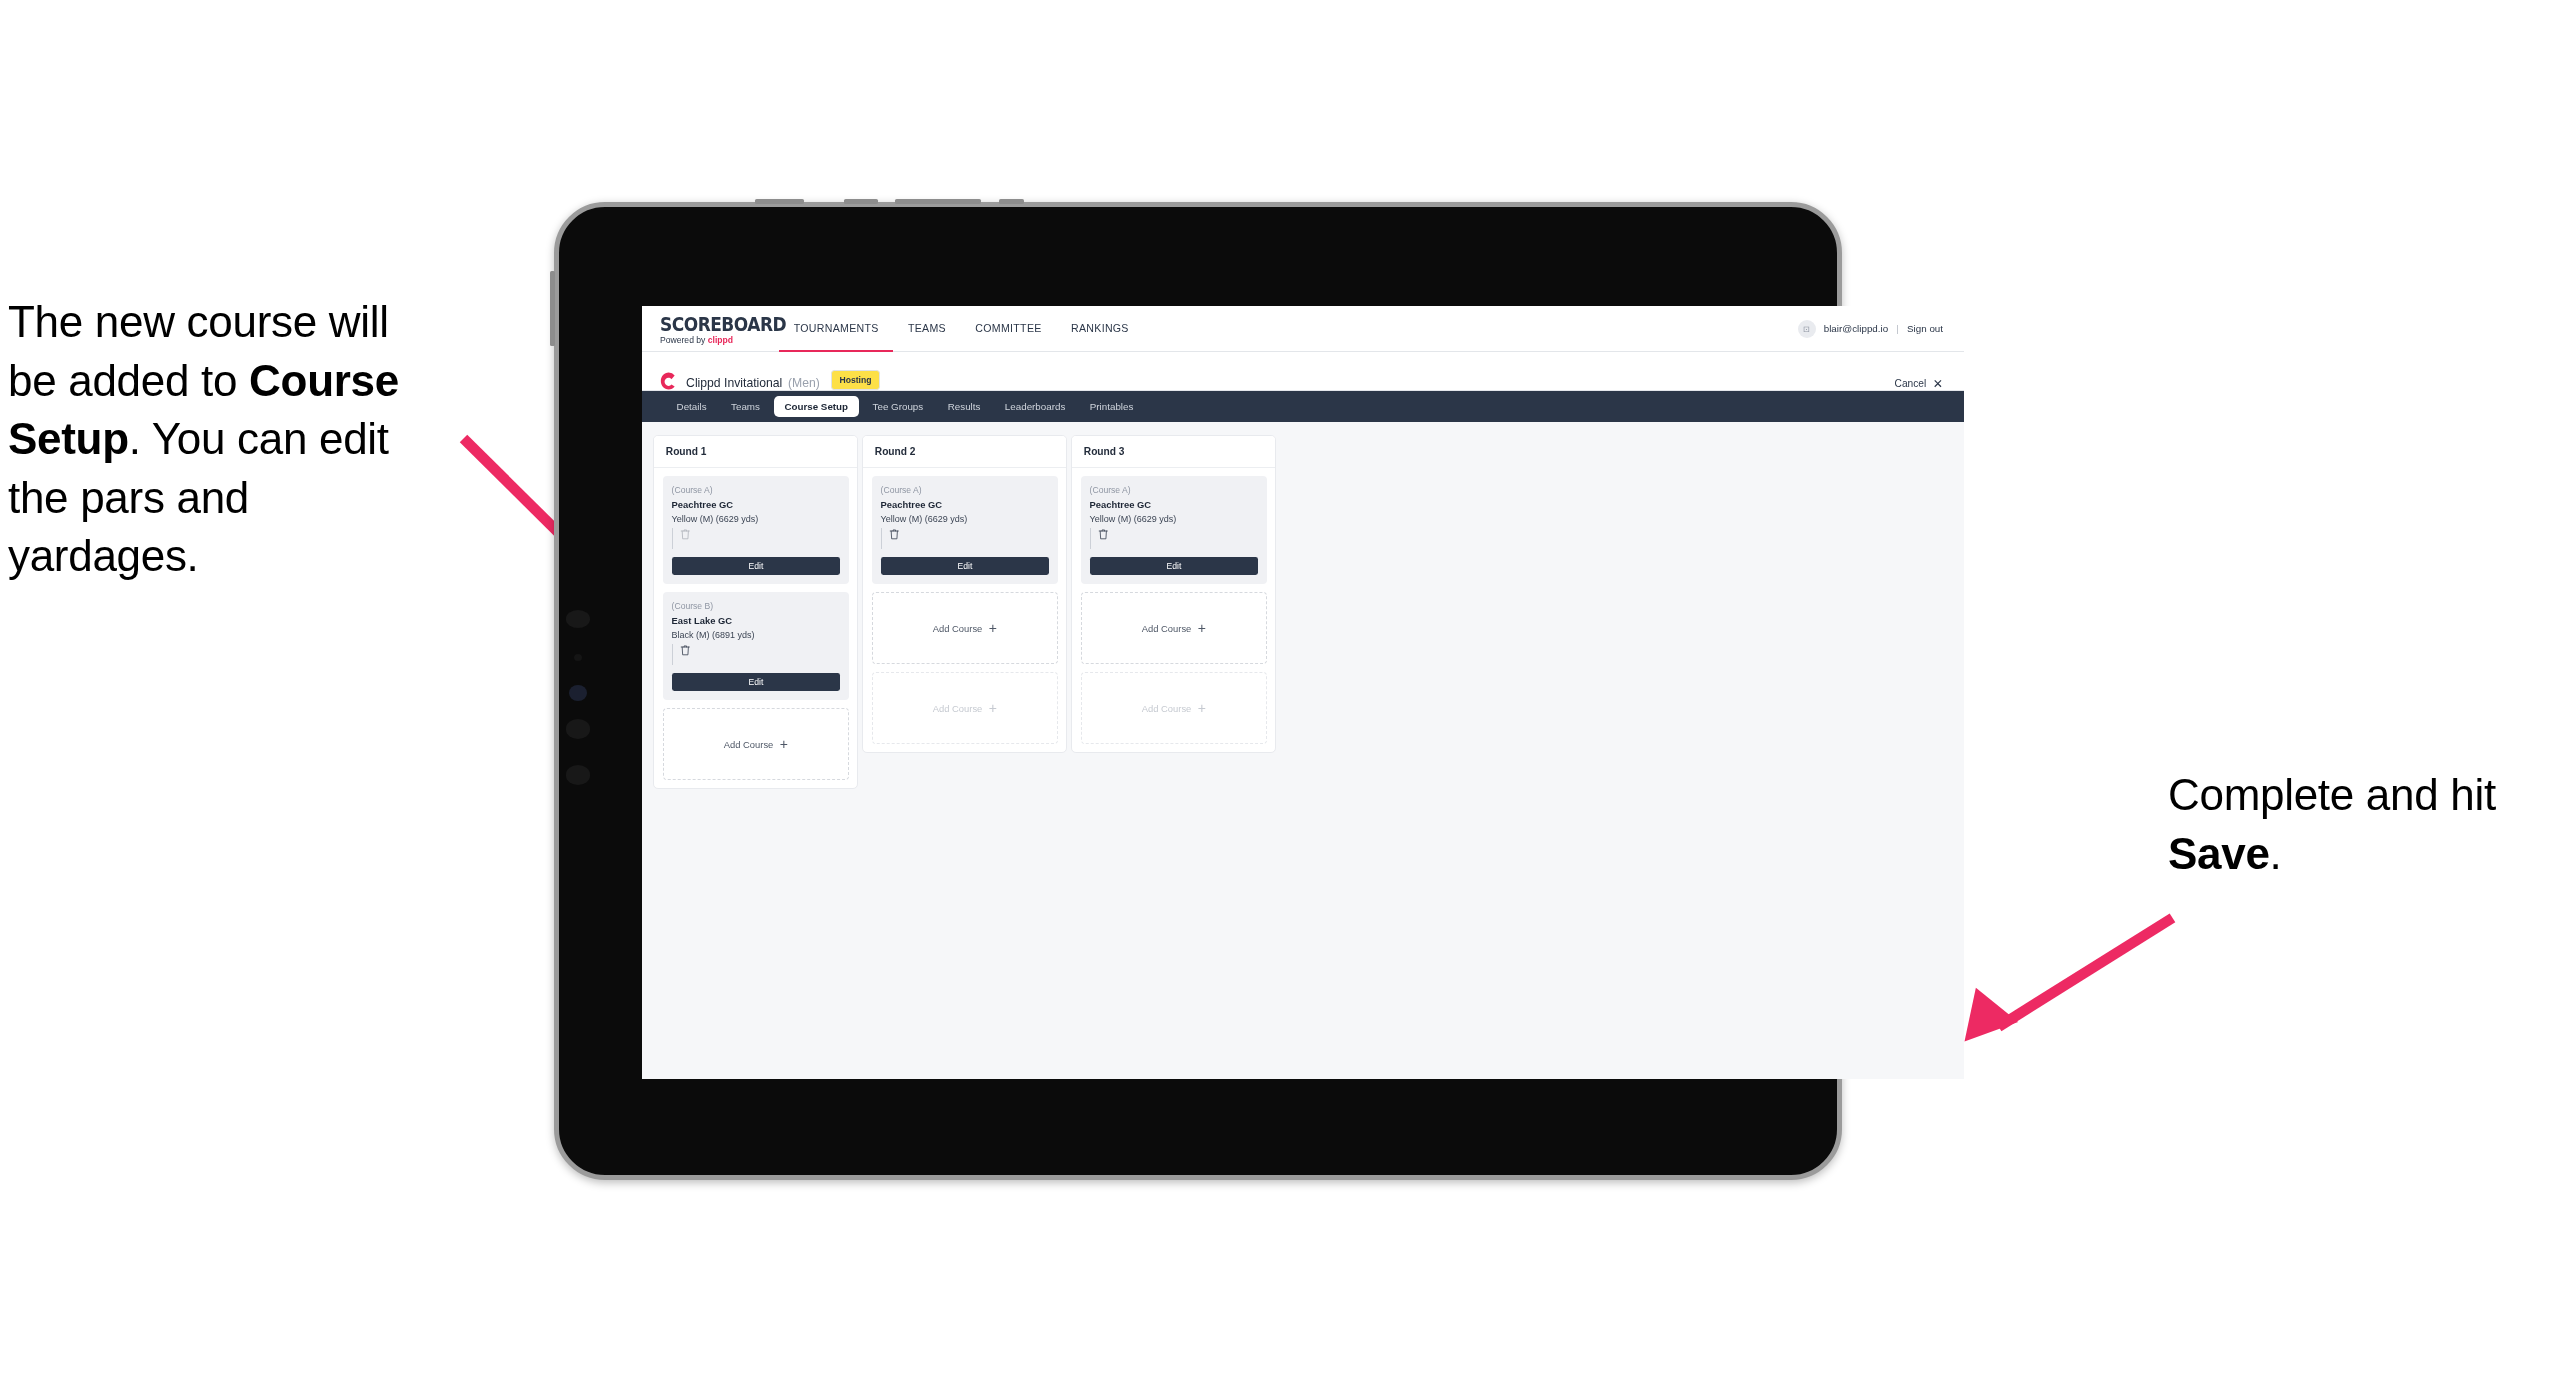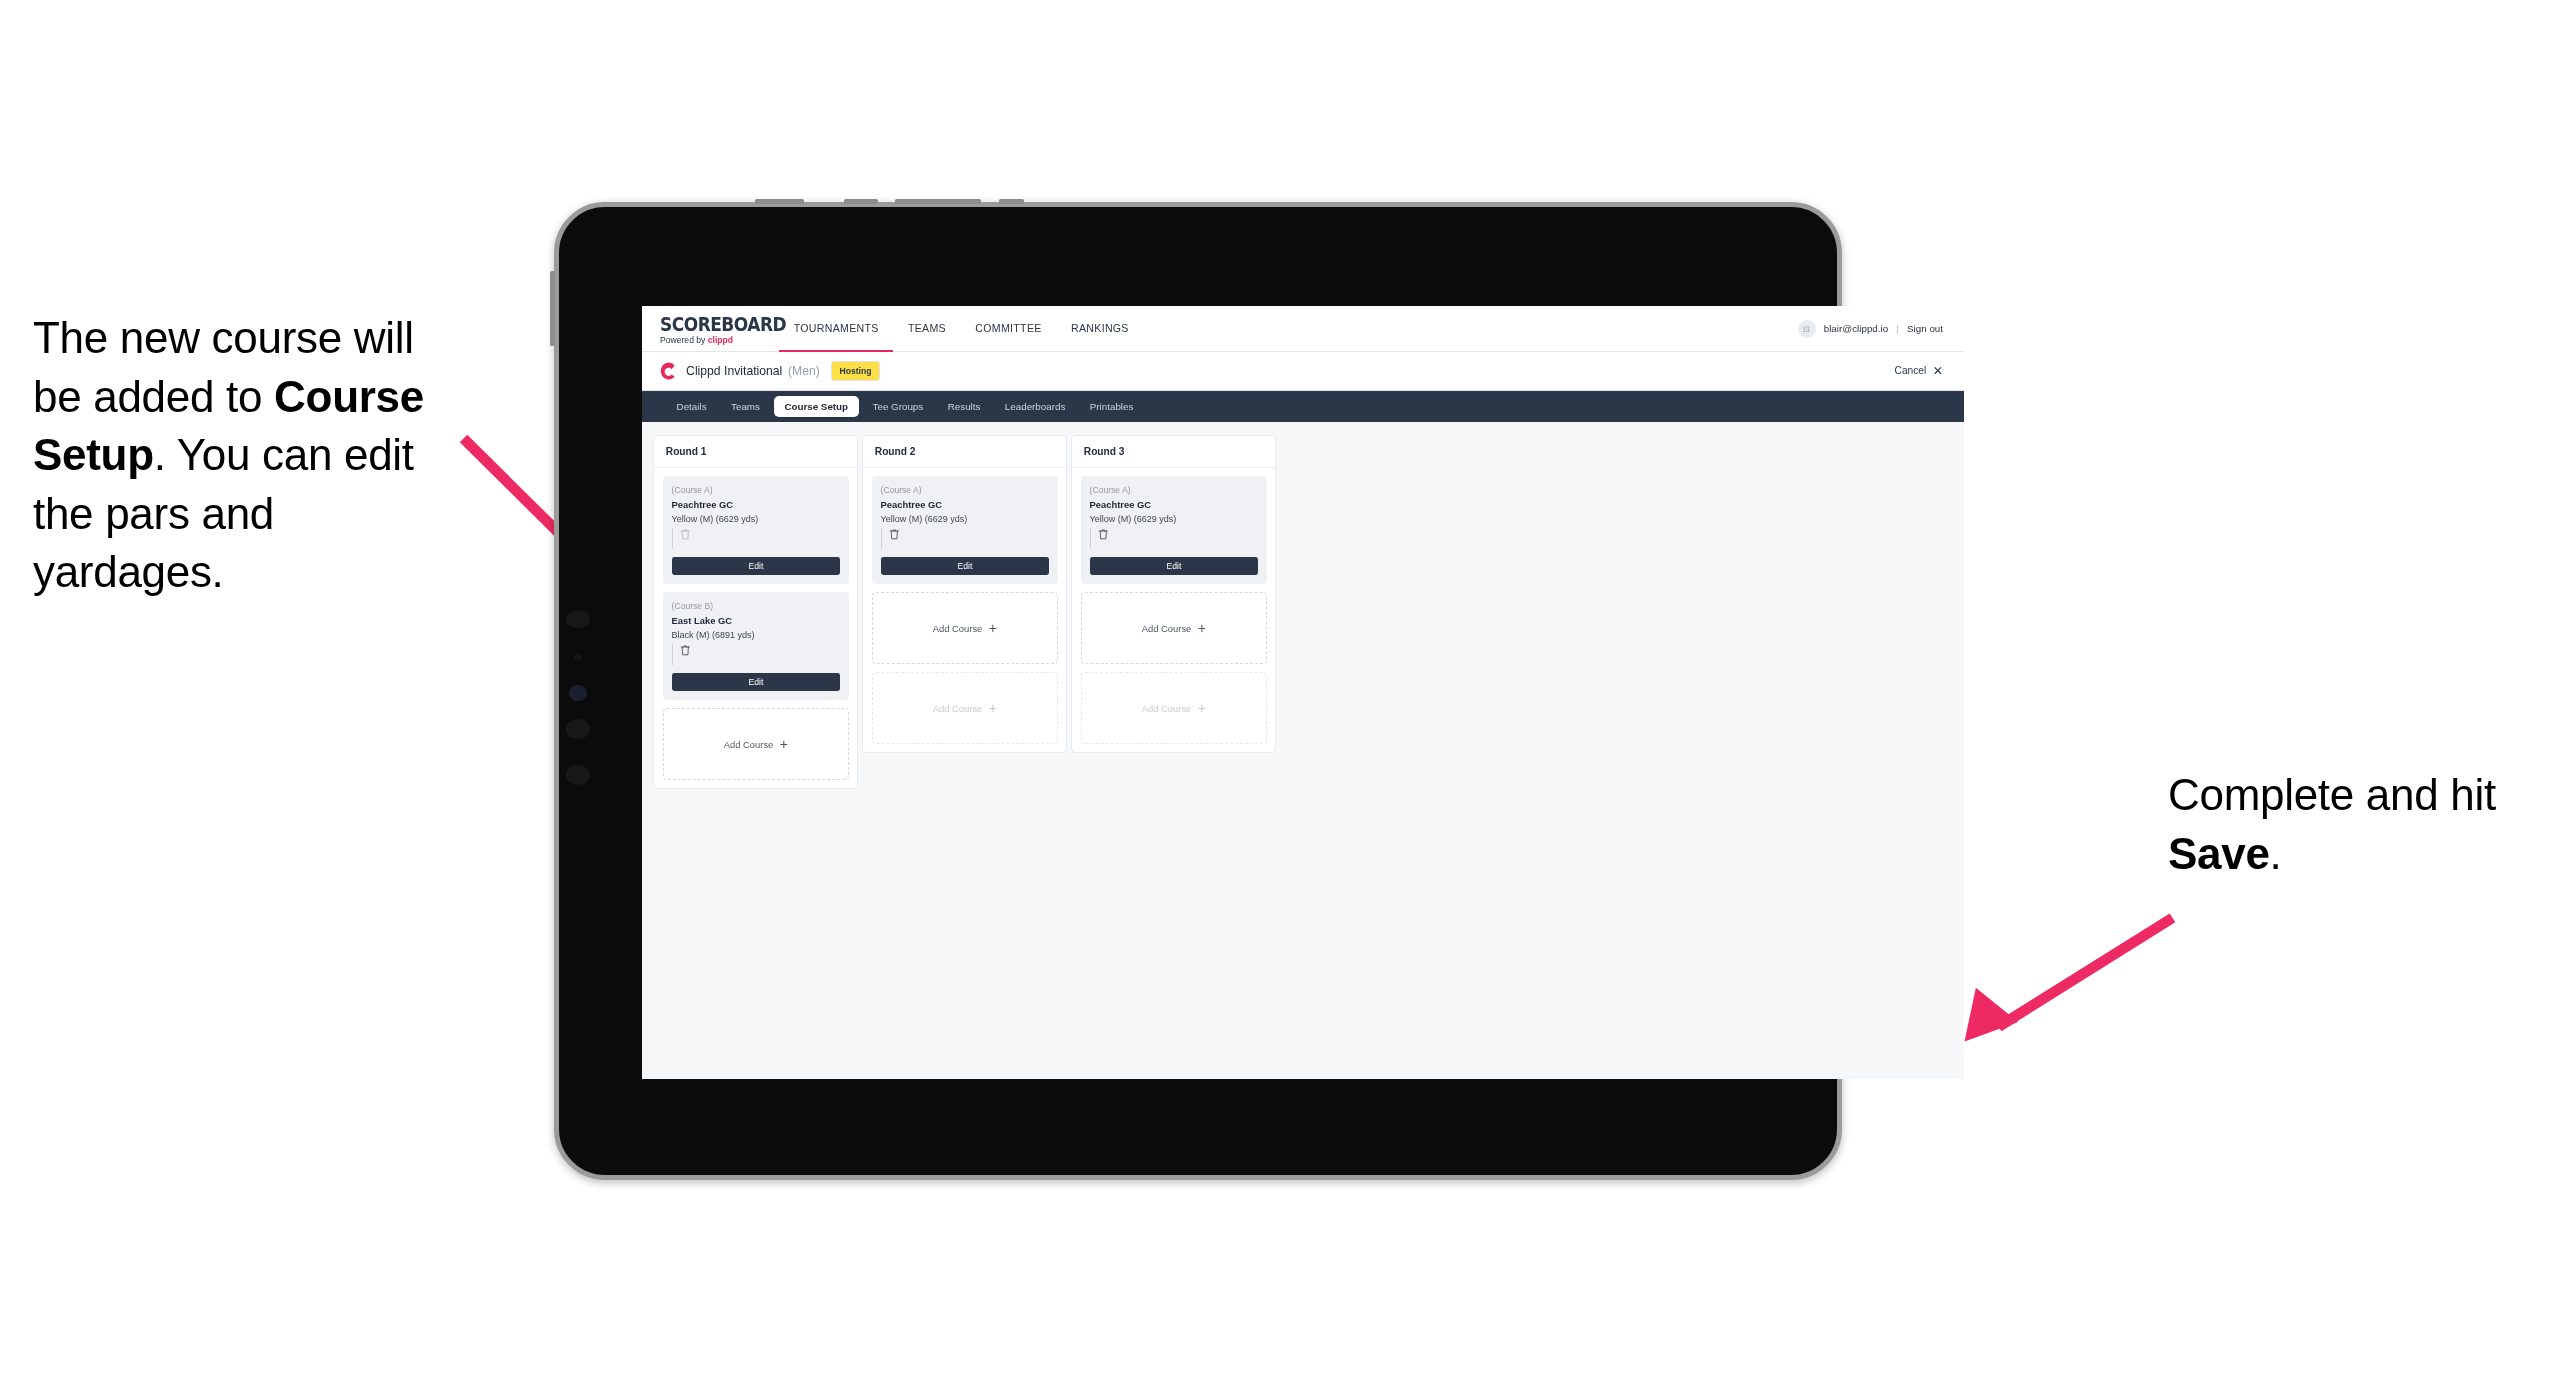--- a/index.html
+++ b/index.html
@@ -15,21 +15,21 @@
   .annot {
     position: absolute;
     font-family: "Liberation Sans", sans-serif;
     color: #000;
     font-size: 44px;
     line-height: 1.33;
     letter-spacing: -0.3px;
     font-weight: 400;
   }
   .annot b { font-weight: 700; }
-  #annot-left  { left: 33px; top: 293px; width: 408px; margin-top: 16px; }
+  #annot-left  { left: 8px; top: 293px; width: 408px; }
   #annot-right { left: 2168px; top: 766px; width: 424px; }
 
   .arrow { position: absolute; overflow: visible; }
   #arrow-left  { left: 457px;  top: 432px;  width: 220px; height: 220px; }
   #arrow-right { left: 1948px; top: 913px; width: 228px; height: 130px; }
 
   
   #device {
     position: absolute;
     left: 554px; top: 202px;
@@ -100,21 +100,21 @@
   #avatar {
     width:18px; height:18px; border-radius:50%; background:#e9ebef;
     display:flex; align-items:center; justify-content:center;
     color:#8f96a3; font-size:8.2px;
   }
   #account .sep { color:#b7bcc5; }
   #signout { cursor:pointer; }
 
   
   #tbar {
-    height: 39px; background:#fff; display:flex; align-items:center;
+    height: 39px; background:#fff; display:flex; align-items:flex-end;
     padding: 0 21px 0 18px; border-bottom:0.8px solid #e3e6ea;
   }
   #clippd-c {
     width:16.3px; height:18px; margin-right:9.8px; flex:none;
   }
   #tname { font-size:12.2px; color:#232c3b; font-weight:400; }
   #tgender { font-size:12.2px; color:#9aa1ad; margin-left:5.7px; }
   #hosting {
     margin-left: 11.4px; font-size:8.6px; font-weight:700; color:#2b3648;
     border:0.8px solid #dfe2e7; border-radius:3.3px; padding:4.1px 7.3px; background:#fde047;

